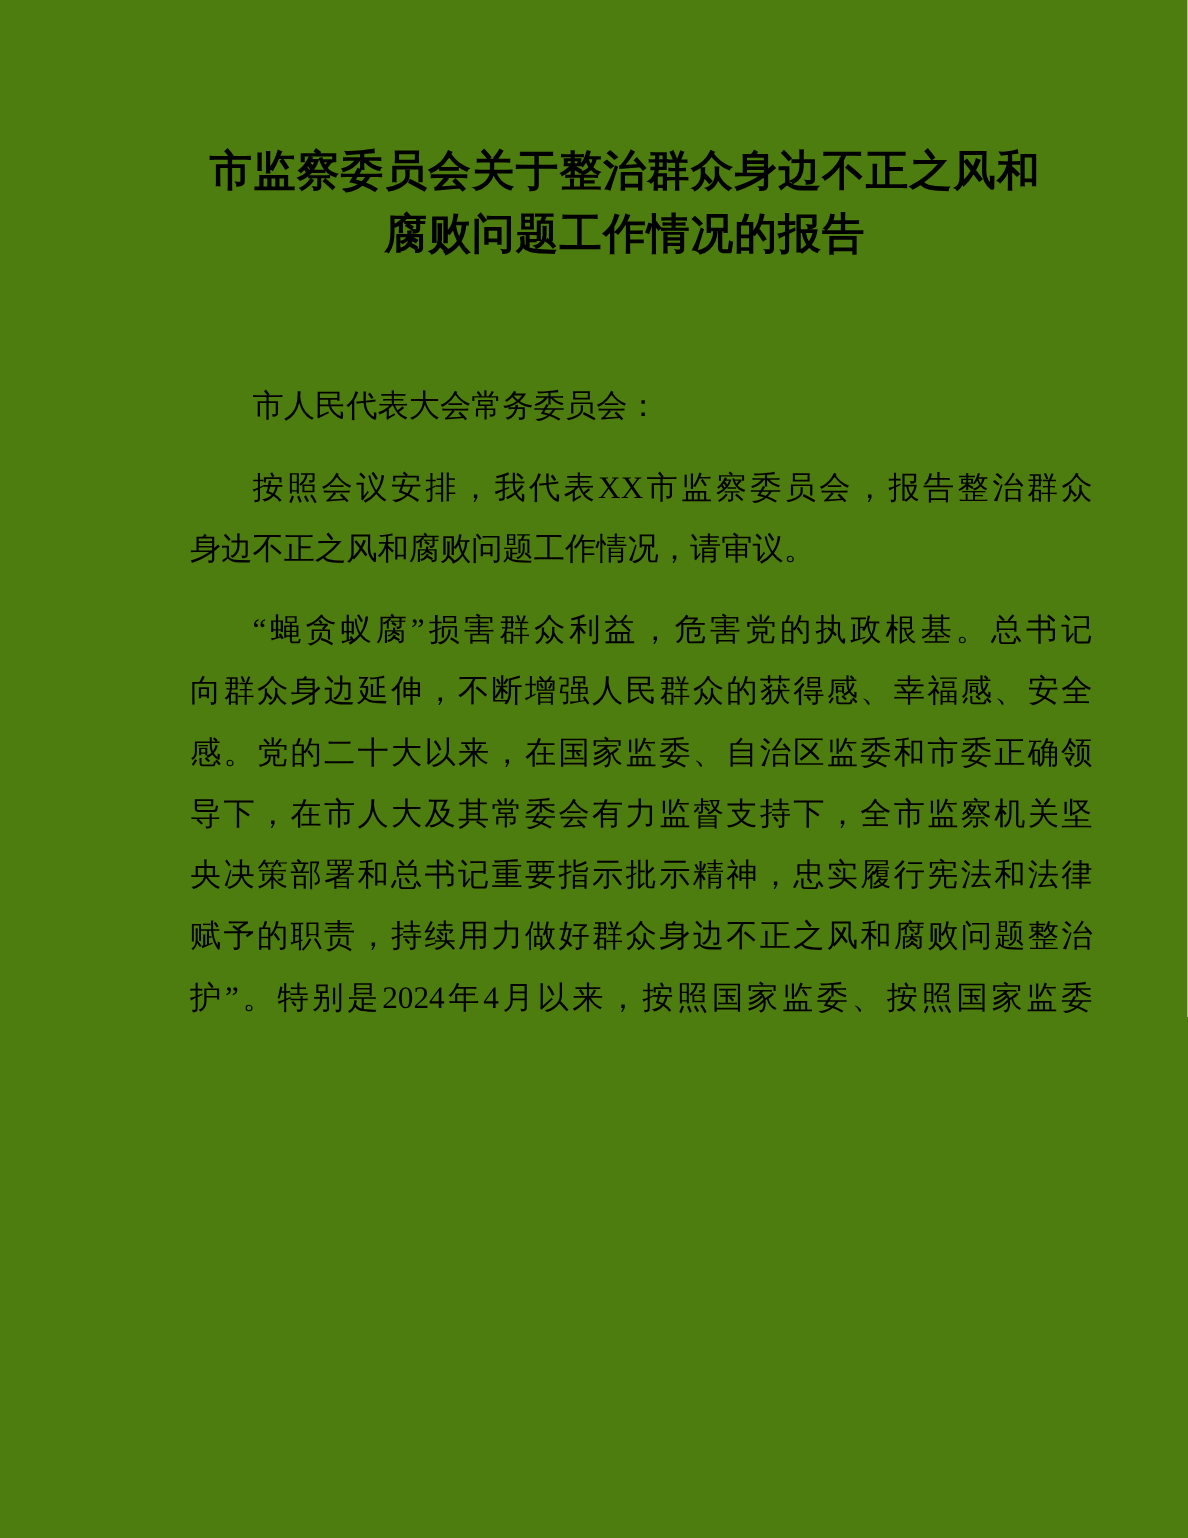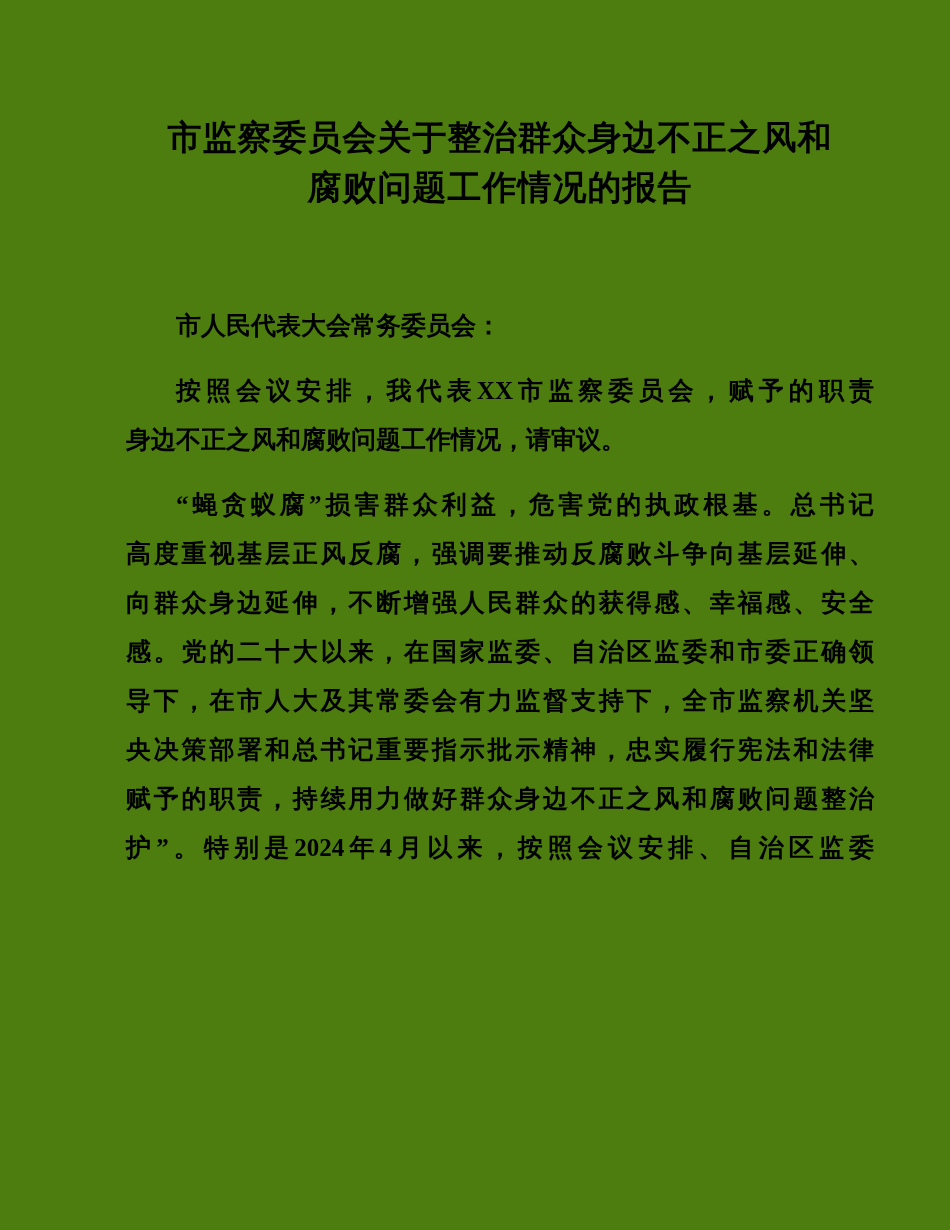--- a/index.html
+++ b/index.html
@@ -48,43 +48,43 @@
   .block .line.last {
     text-align-last: left;
   }
   .block.heading .line {
     font-family: "Liberation Sans", "DejaVu Sans", sans-serif;
     font-weight: 700;
     text-align-last: left;
   }
   .block.salutation .line,
   .block.paragraph .line {
-    font-weight: 700;
+    font-weight: 400;
+    margin-left: 26px;
   }
 </style>
 </head>
 <body>
 
 <div class="page">
   <h1 class="title">
     <span class="title-line">市监察委员会关于整治群众身边不正之风和</span>
     <span class="title-line">腐败问题工作情况的报告</span>
   </h1>
   <div class="doc-body" id="doc-body">
       <div class="block salutation">
         <div class="line first last">市人民代表大会常务委员会：</div>
       </div>
       <div class="block paragraph">
-        <div class="line first">按照会议安排，我代表XX市监察委员会，赋予的职责</div>
+        <div class="line first">按照会议安排，我代表XX市监察委员会，报告整治群众</div>
         <div class="line last">身边不正之风和腐败问题工作情况，请审议。</div>
       </div>
       <div class="block paragraph">
         <div class="line first">“蝇贪蚁腐”损害群众利益，危害党的执政根基。总书记</div>
-        <div class="line">高度重视基层正风反腐，强调要推动反腐败斗争向基层延伸、</div>
         <div class="line">向群众身边延伸，不断增强人民群众的获得感、幸福感、安全</div>
         <div class="line">感。党的二十大以来，在国家监委、自治区监委和市委正确领</div>
         <div class="line">导下，在市人大及其常委会有力监督支持下，全市监察机关坚</div>
         <div class="line">央决策部署和总书记重要指示批示精神，忠实履行宪法和法律</div>
         <div class="line">赋予的职责，持续用力做好群众身边不正之风和腐败问题整治</div>
-        <div class="line">护”。特别是2024年4月以来，按照会议安排、自治区监委</div>
+        <div class="line">护”。特别是2024年4月以来，按照国家监委、按照国家监委</div>
       </div>
     </div>
 </div>
 
 </body></html>

